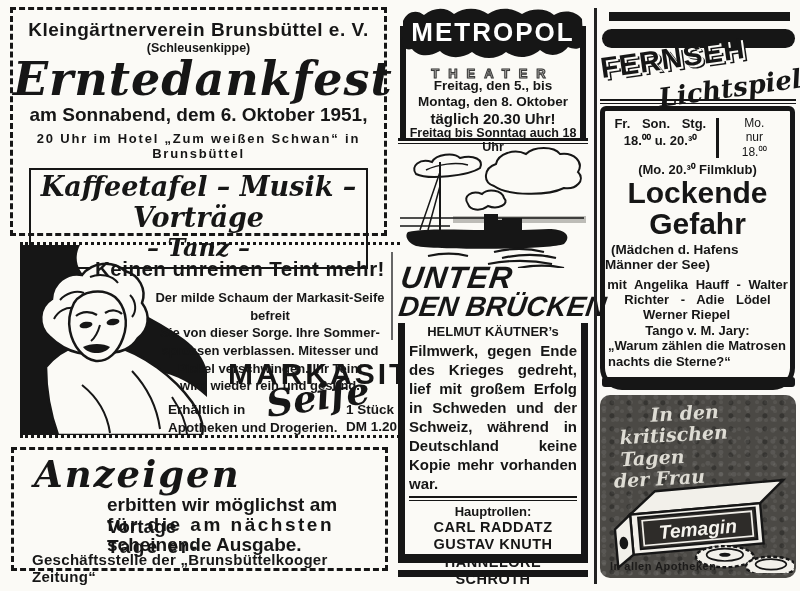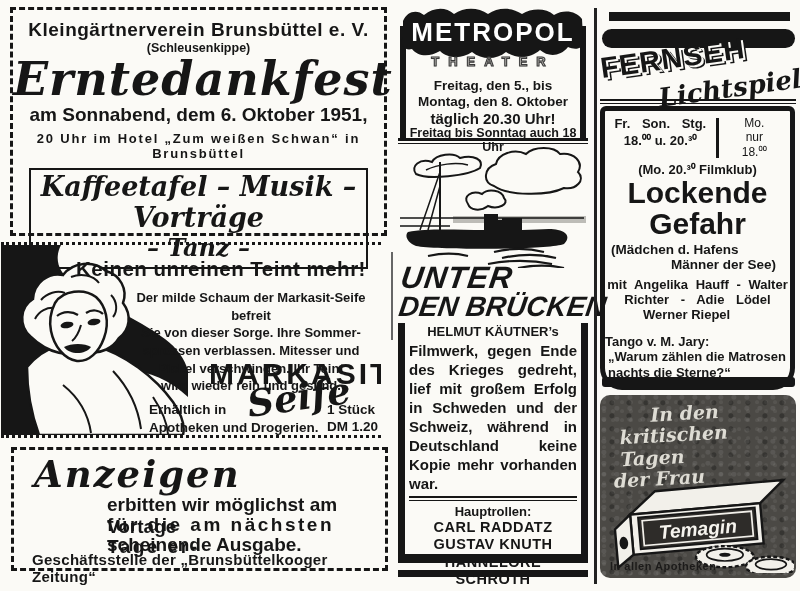--- a/index.html
+++ b/index.html
@@ -19,21 +19,21 @@
   .ernte-sub{font-size:12.5px;font-weight:bold;}
   .ernte-title{font-family:"DejaVu Serif",serif;font-style:italic;font-weight:bold;
     font-size:46px;line-height:1.05;letter-spacing:1px;}
   .ernte-date{font-size:19px;font-weight:bold;margin-top:1px;}
   .ernte-venue{font-size:13px;font-weight:bold;letter-spacing:1.8px;margin-top:5px;}
   .ernte-progbox{border:2.5px solid #161616;margin:7px 16px 0;padding:1px 0 5px;}
   .ernte-prog1{font-family:"DejaVu Serif",serif;font-style:italic;font-weight:bold;font-size:27px;}
   .ernte-prog2{font-family:"DejaVu Serif",serif;font-style:italic;font-weight:bold;font-size:24px;}
 
   
-  .ad-mark{left:1px;top:242px;width:380px;height:196px;border-top:3px dotted #161616;
+  .ad-mark{left:20px;top:242px;width:380px;height:196px;border-top:3px dotted #161616;
     border-bottom:3px dotted #161616;box-sizing:border-box;overflow:hidden;padding-left:16px;}
   .mark-head{left:60px;top:12px;width:320px;font-size:20.5px;font-weight:bold;
     letter-spacing:.5px;text-align:center;}
   .mark-body{left:118px;top:44px;width:264px;font-size:13px;line-height:1.36;
     font-weight:bold;text-align:center;}
   .mark-brand{left:208px;top:112px;width:178px;font-size:30px;font-weight:bold;
     letter-spacing:3px;text-align:center;}
   .mark-script{left:246px;top:130px;font-family:"DejaVu Serif",serif;font-style:italic;
     font-weight:bold;font-size:37px;transform:rotate(-8deg);}
   .mark-avail{left:148px;top:156px;width:172px;font-size:13.5px;font-weight:bold;line-height:1.3;}
@@ -43,21 +43,21 @@
   .ad-anz{left:11px;top:447px;width:377px;height:124px;border:3px dashed #161616;box-sizing:border-box;}
   .anz-title{left:20px;top:2px;font-family:"DejaVu Serif",serif;font-style:italic;
     font-weight:bold;font-size:37px;letter-spacing:2px;}
   .anz-b1{left:93px;top:44px;font-size:19px;font-weight:bold;}
   .anz-b2{left:93px;top:64px;font-size:19px;font-weight:bold;letter-spacing:2.5px;}
   .anz-b3{left:93px;top:84px;font-size:19px;font-weight:bold;}
   .anz-foot{left:18px;top:101px;font-size:15px;font-weight:bold;letter-spacing:.3px;}
 
   
   .met-post{width:6px;height:114px;top:26px;background:#161616;}
-  .met-theater{left:398px;top:54px;width:190px;text-align:center;font-size:13px;
+  .met-theater{left:398px;top:66px;width:190px;text-align:center;font-size:13px;
     font-weight:bold;letter-spacing:9px;color:#b9b7b2;-webkit-text-stroke:1px #3a3a3a;
     text-shadow:0 0 1px #444;}
   .met-s{left:398px;width:190px;text-align:center;font-weight:bold;}
   .met-base{left:398px;top:138px;width:190px;height:2px;border-top:3px solid #161616;
     border-bottom:1.5px solid #161616;}
   .met-t1{left:401px;top:260px;font-style:italic;font-weight:bold;font-size:31px;
     letter-spacing:1px;transform:skewX(-8deg);}
   .met-t2{left:399px;top:291px;font-style:italic;font-weight:bold;font-size:28px;
     transform:skewX(-8deg);}
   .met-frame{left:398px;top:323px;width:190px;height:240px;border-left:7px solid #161616;
@@ -88,25 +88,25 @@
     border-radius:6px 6px 22px 22px;box-sizing:border-box;overflow:hidden;}
   .fs-times{display:flex;padding-top:5px;}
   .fs-tl{flex:1.55;text-align:center;}
   .fs-tl1{font-size:13px;font-weight:bold;word-spacing:8px;}
   .fs-tl2{font-size:13px;font-weight:bold;}
   .fs-sep{width:3px;height:40px;background:#161616;margin-top:2px;}
   .fs-tr{flex:1;text-align:center;font-size:12px;line-height:1.2;font-weight:normal;}
   .fs-klub{text-align:center;font-size:13px;font-weight:bold;margin-top:1px;}
   .fs-lock{text-align:center;font-size:30px;font-weight:bold;line-height:1.02;}
   .fs-alt1{font-size:13.5px;font-weight:bold;text-align:left;padding-left:6px;margin-top:3px;}
-  .fs-alt2{font-size:13.5px;font-weight:bold;text-align:right;padding-right:14px;}
+  .fs-alt2{font-size:13.5px;font-weight:bold;text-align:left;}
   .fs-c1{font-size:13px;font-weight:bold;text-align:center;margin-top:5px;word-spacing:4px;}
   .fs-c2{font-size:13px;font-weight:bold;text-align:center;word-spacing:8px;}
   .fs-c3{font-size:13px;font-weight:bold;text-align:left;padding-left:38px;}
-  .fs-tg1{font-size:13px;font-weight:bold;text-align:left;margin-top:12px;}
+  .fs-tg1{font-size:13px;font-weight:bold;text-align:center;margin-top:1px;}
   .fs-tg2,.fs-tg3{font-size:13px;font-weight:bold;text-align:left;padding-left:3px;line-height:1.2;}
   .fs-bar3{left:602px;top:377px;width:193px;height:10px;background:#161616;border-radius:3px;}
 
   
   .tem{left:600px;top:395px;width:196px;height:183px;border-radius:10px;overflow:hidden;
     background-color:#4b4945;
     background-image:
       radial-gradient(circle at 30% 20%, rgba(255,255,255,.08) 0 2px, transparent 3px),
       radial-gradient(circle at 70% 60%, rgba(0,0,0,.28) 0 2px, transparent 3px),
       radial-gradient(circle at 45% 80%, rgba(255,255,255,.06) 0 1.5px, transparent 2.5px);

